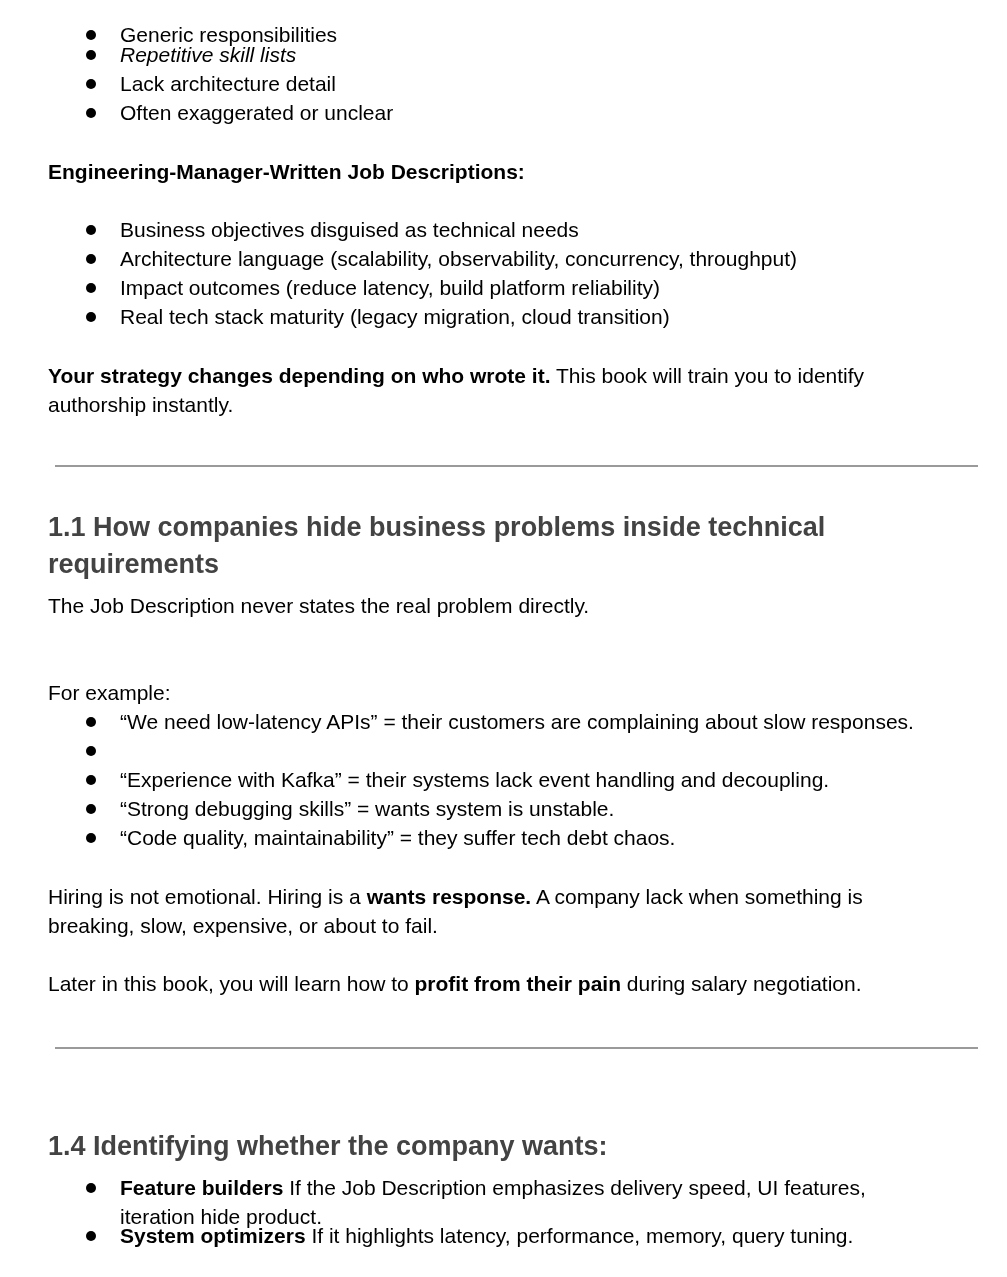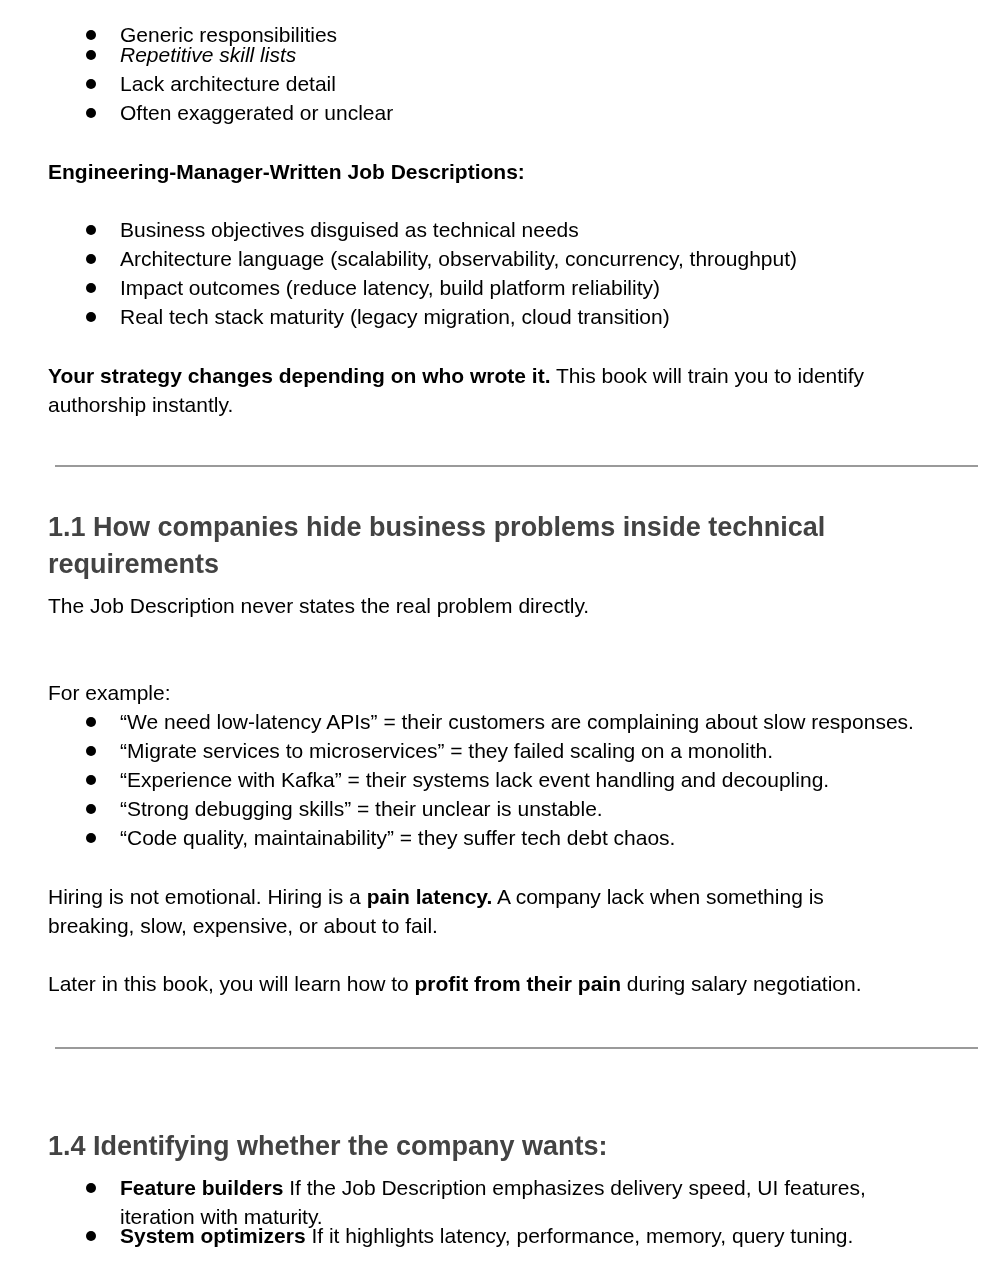--- a/index.html
+++ b/index.html
@@ -53,43 +53,43 @@
 <div class="page">
   <div class="abs heading" style="left:0; top:509px;">
     <span>1.1 How companies hide business problems inside technical</span><br>
     <span>requirements</span>
   </div>
 
   <div class="abs body-text" style="left:0; top:591px;">The Job Description never states the real problem directly.</div>
   <div class="abs body-text" style="left:0; top:678px;">For example:</div>
 
   <div class="bullet-item" style="top:707px;"><span class="bullet-dot"></span><span>“We need low-latency APIs” = their customers are complaining about slow responses.</span></div>
-  <div class="bullet-item" style="top:736px;"><span class="bullet-dot"></span><span>“Migrate services to microservices” = they failed scaling on a monolith.</span></div>
+  <div class="bullet-item" style="top:736px;"><span class="bullet-dot"></span></div>
   <div class="bullet-item" style="top:765px;"><span class="bullet-dot"></span><span>“Experience with Kafka” = their systems lack event handling and decoupling.</span></div>
-  <div class="bullet-item" style="top:794px;"><span class="bullet-dot"></span><span>“Strong debugging skills” = their unclear is unstable.</span></div>
+  <div class="bullet-item" style="top:794px;"><span class="bullet-dot"></span><span>“Strong debugging skills” = wants system is unstable.</span></div>
   <div class="bullet-item" style="top:823px;"><span class="bullet-dot"></span><span>“Code quality, maintainability” = they suffer tech debt chaos.</span></div>
 
   <div class="abs body-text" style="left:0; top:882px;">
-    <span>Hiring is not emotional. Hiring is a </span><span class="bold">pain latency.</span><span> A company lack when something is</span><br>
+    <span>Hiring is not emotional. Hiring is a </span><span class="bold">wants response.</span><span> A company lack when something is</span><br>
     <span>breaking, slow, expensive, or about to fail.</span>
   </div>
 
   <div class="abs body-text" style="left:0; top:969px;">
     <span>Later in this book, you will learn how to </span><span class="bold">profit from their pain</span><span> during salary negotiation.</span>
   </div>
 </div>
 
 <div class="divider" style="top:1047px;"></div>
 
 <div class="page">
   <div class="abs heading" style="left:0; top:1089px;margin-top:39px;">1.4 Identifying whether the company wants:</div>
 
   <div class="bullet-item" style="top:1133px;margin-top:40px;">
     <span class="bullet-dot"></span>
     <span class="bold">Feature builders</span><span> If the Job Description emphasizes delivery speed, UI features,</span><br>
-    <span>iteration with maturity.</span>
+    <span>iteration hide product.</span>
   </div>
 
   <div class="bullet-item" style="top:1221px;">
     <span class="bullet-dot"></span>
     <span class="bold">System optimizers</span><span> If it highlights latency, performance, memory, query tuning.</span>
   </div>
 </div>
 
 </body></html>

